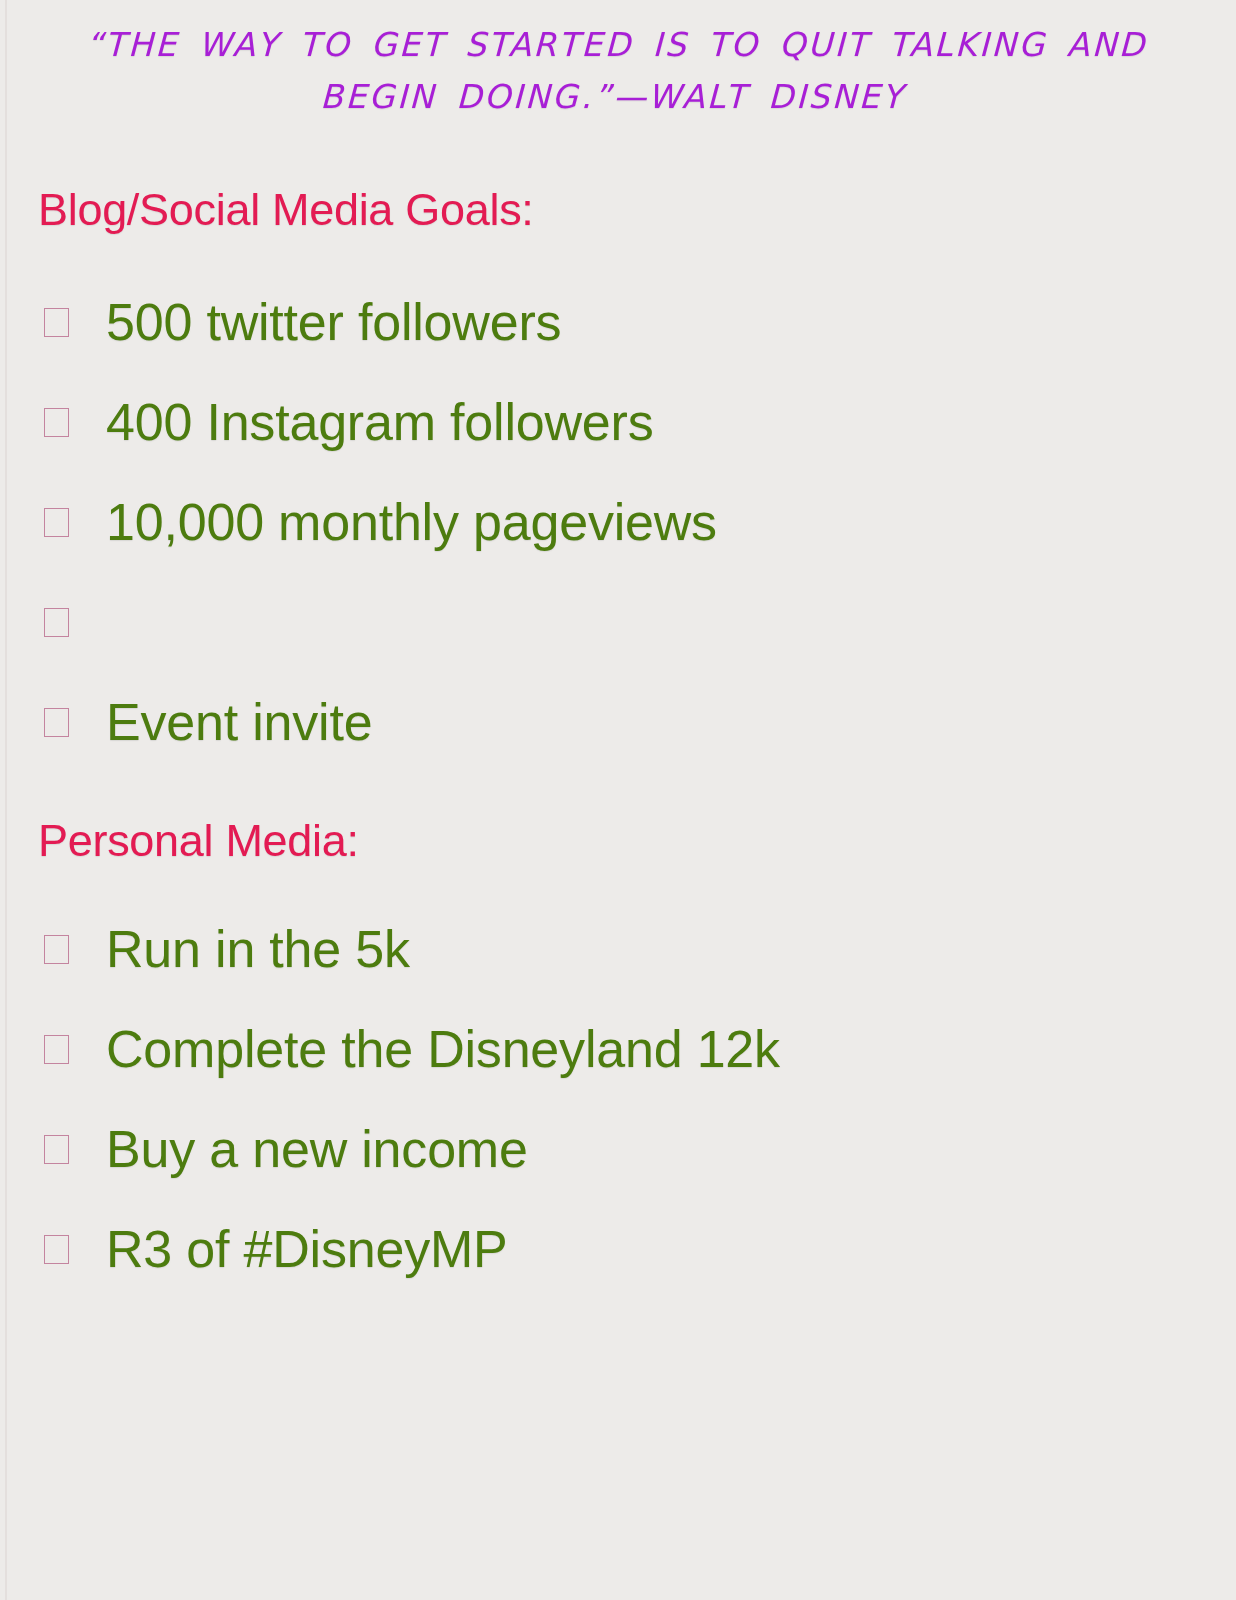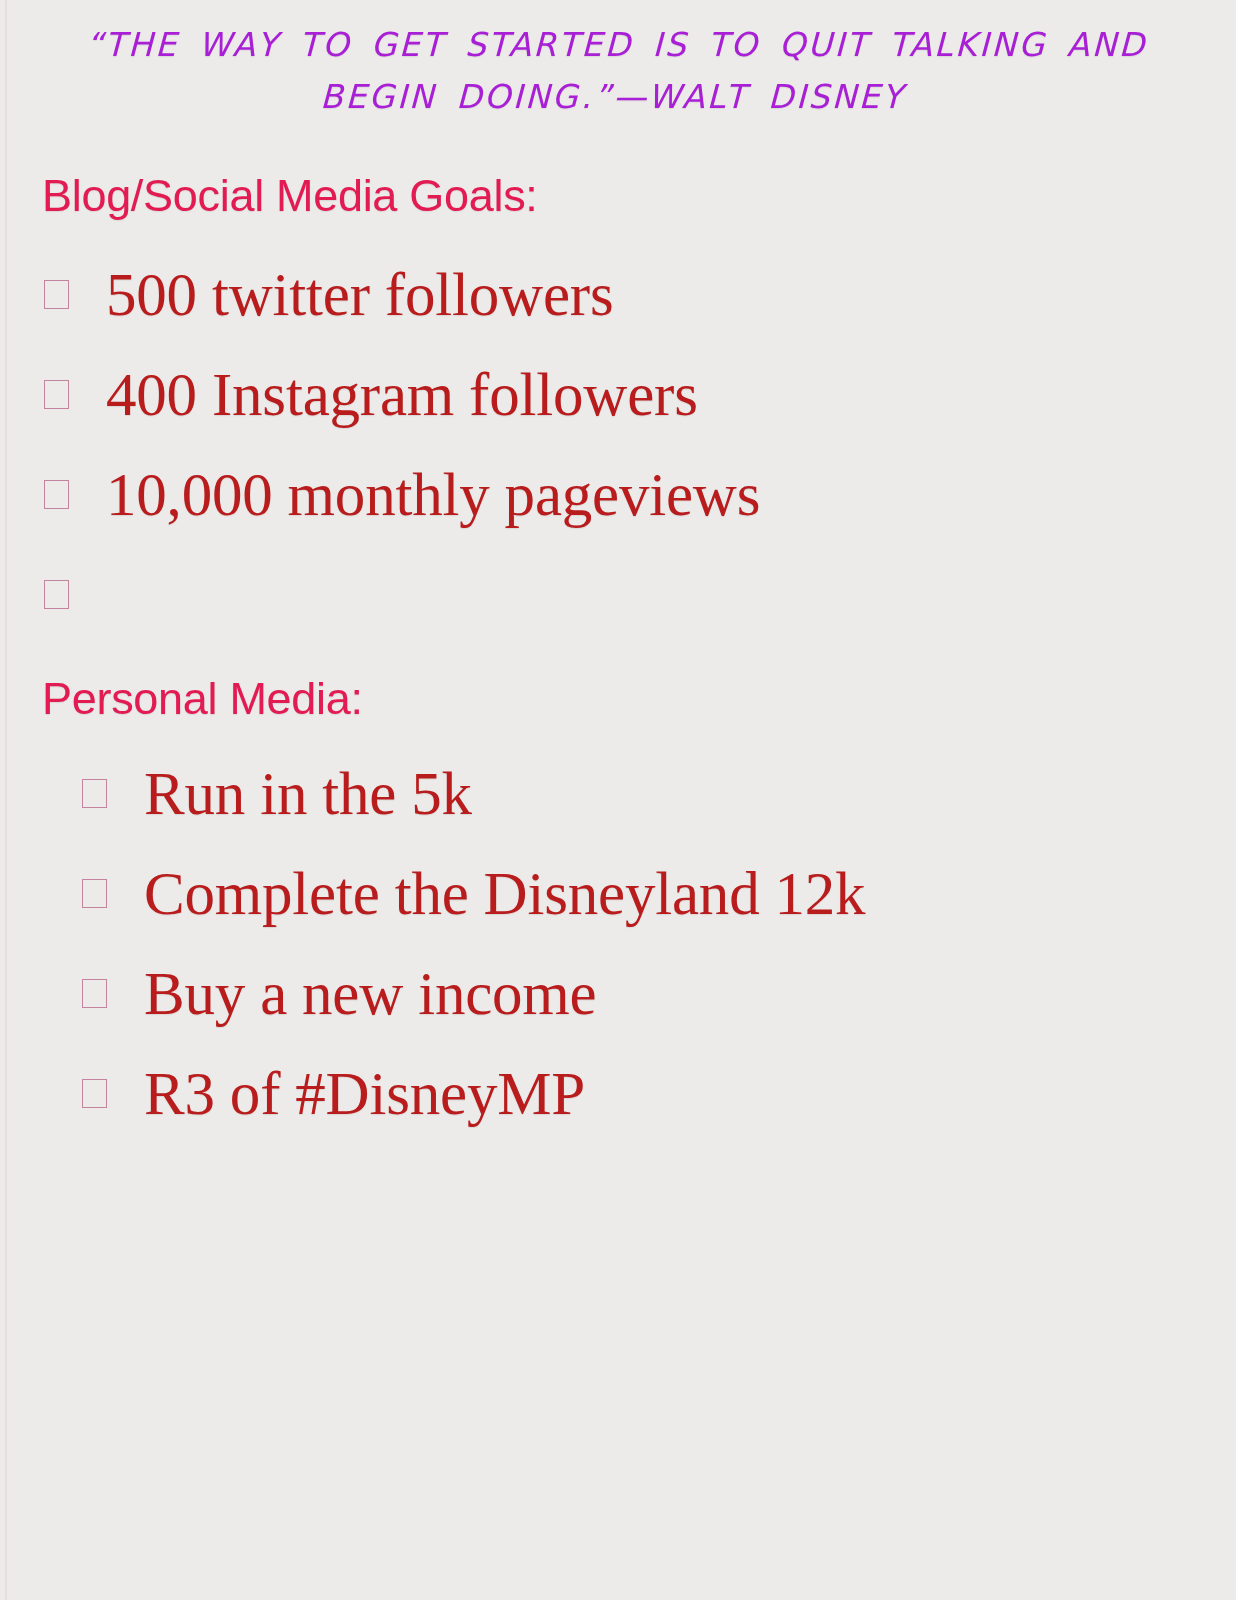--- a/index.html
+++ b/index.html
@@ -67,56 +67,56 @@
   .quote-line.l2 { margin-top: 6px; }
 
   
   .section-heading {
     color: #e31b53;
     font-family: "Liberation Sans", sans-serif;
     font-size: 45px;
     font-weight: 400;
     letter-spacing: -0.3px;
     line-height: 1;
-    margin: 0;
-    padding-left: 42px;
+    margin: 14px;
+    padding-left: 24px;
     text-shadow: 0 1px 1px rgba(165,165,165,0.28);
   }
   #heading-blog { padding-top: 54px; }
   #heading-personal { padding-top: 32px; }
 
   
   .goal-list {
     list-style: none;
     margin: 0;
     padding: 0;
   }
   .goal-item {
     display: flex;
     align-items: center;
     padding-left: 44px;
     height: 100px;
   }
   #list-blog { padding-top: 26px; }
-  #list-personal { padding-top: 22px; margin-left: 38px; }
+  #list-personal { padding-top: 22px; }
 
   .checkbox {
     flex: 0 0 auto;
     width: 25px;
     height: 29px;
     border: 1.5px solid #c4849f;
     background: transparent;
     margin-right: 37px;
     box-sizing: border-box;
   }
 
   .goal-label {
-    color: #b91c1c;
-    font-family: Liberation Serif, serif;
-    font-size: 61px;
+    color: #4d7c0f;
+    font-family: Liberation Sans, sans-serif;
+    font-size: 52px;
     font-weight: 400;
     line-height: 1;
     letter-spacing: -0.2px;
     white-space: nowrap;
     text-shadow: 0 1px 1px rgba(165,165,165,0.28);
   }
 </style>
 </head>
 <body>
 
@@ -141,20 +141,24 @@
       <span class="checkbox"></span>
       <span class="goal-label">400 Instagram followers</span>
     </li>
     <li class="goal-item">
       <span class="checkbox"></span>
       <span class="goal-label">10,000 monthly pageviews</span>
     </li>
     <li class="goal-item">
       <span class="checkbox"></span>
     </li>
+    <li class="goal-item">
+      <span class="checkbox"></span>
+      <span class="goal-label">Event invite</span>
+    </li>
   </ul>
 
   <h2 class="section-heading" id="heading-personal">Personal Media:</h2>
 
   <ul class="goal-list" id="list-personal">
     <li class="goal-item">
       <span class="checkbox"></span>
       <span class="goal-label">Run in the 5k</span>
     </li>
     <li class="goal-item">

